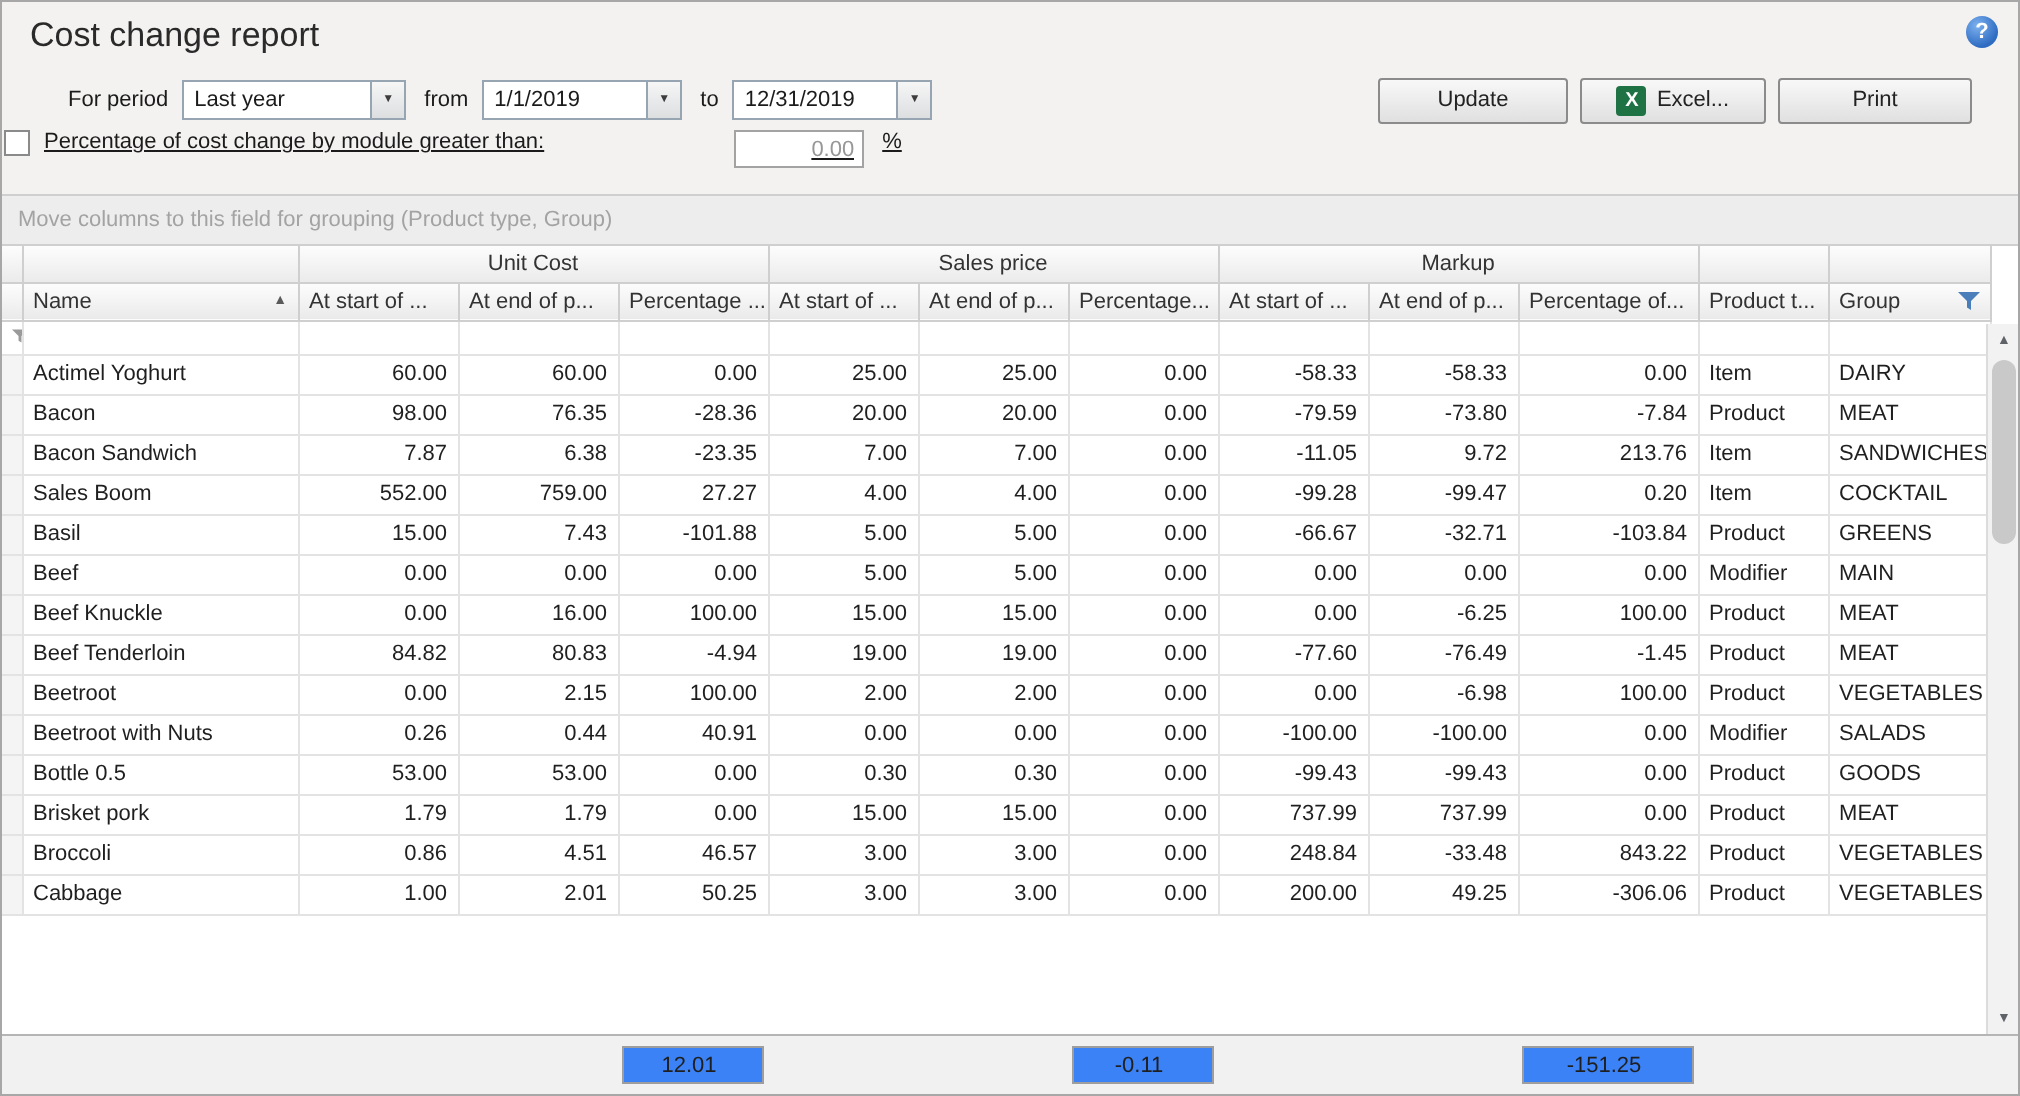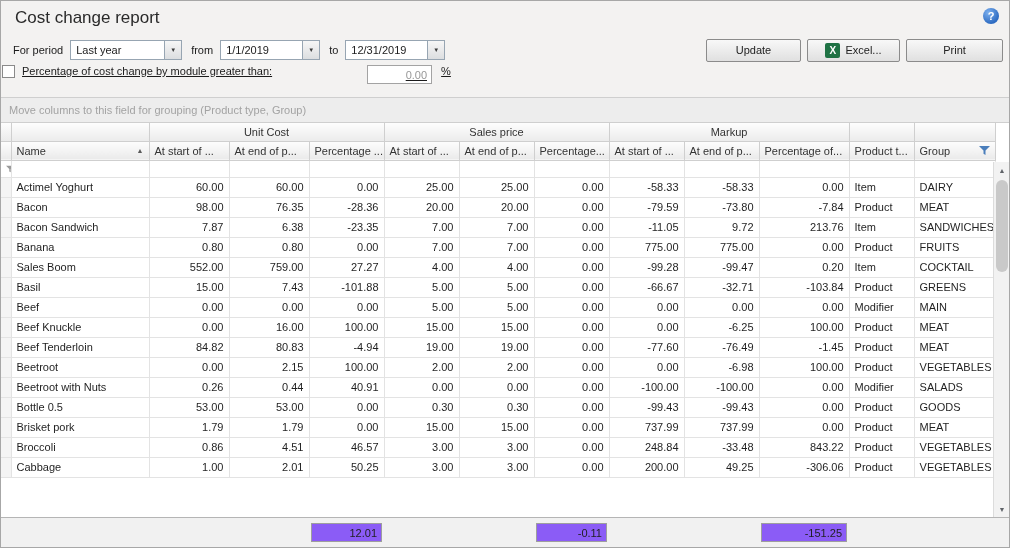--- a/index.html
+++ b/index.html
@@ -12,21 +12,21 @@
   }
   
   .titlebar { height:34px; position:relative; }
   .page-title { position:absolute; left:14px; top:7px; font-size:17px; font-weight:500; color:#2a2a2a; }
   .help-icon {
     position:absolute; right:10px; top:7px; width:16px; height:16px; border-radius:50%;
     background:radial-gradient(circle at 35% 30%, #7db1ef, #2e6cc2 70%);
     color:#fff; font-weight:bold; font-size:11px; text-align:center; line-height:16px; cursor:pointer;
   }
   
-  .toolbar { height:30px; display:flex; align-items:center; padding:0 6px 0 12px; }
+  .toolbar { height:30px; display:flex; align-items:center; padding:0 23px 0 12px;margin-left:21px; }
   .lbl { margin-right:7px; }
   .combo {
     display:flex; height:20px; background:#fff; border:1px solid #97a5b2; margin-right:9px;
   }
   .combo-val { flex:1; padding:3px 5px 0 5px; overflow:hidden; white-space:nowrap; }
   .combo-arrow {
     width:17px; border-left:1px solid #97a5b2; background:linear-gradient(#f6f6f6,#dcdee0);
     font-size:6px; color:#3c3c3c; display:flex; align-items:center; justify-content:center;
   }
   .combo.period { width:112px; }
@@ -88,22 +88,22 @@
   td.ind, th.ind {
     background:#f4f4f4; border-right:1px solid #cfcfcf; padding:0 1px;
   }
   tr.filter-row td.ind { text-align:center; }
   tbody.data td { height:20px; color:#1f1f1f; }
   td.num { text-align:right; }
   td.txt { text-align:left; }
   
   .footer { height:30px; background:#f1f1f1; border-top:1px solid #b5b5b5; position:relative; }
   .total-box {
-    position:absolute; top:5px; height:19px; background:#8b5cf6; border:1px solid #9e9e9e;
-    text-align:right; padding:3px 4px 0 0; font-size:11px; color:#1f1f1f;
+    position:absolute; top:5px; height:19px; background:#3b82f6; border:1px solid #9e9e9e;
+    text-align:center; padding:3px 4px 0 0; font-size:11px; color:#1f1f1f;
   }
   .total-uc { left:310px; width:71px; }
   .total-sp { left:535px; width:71px; }
   .total-mk { left:760px; width:86px; }
   
   .scrollbar {
     position:absolute; right:0; top:39px; width:16px; height:355px;
     background:#f2f2f2; border-left:1px solid #dcdcdc;
   }
   .sb-btn {
@@ -275,35 +275,20 @@
             <td class="num">7.00</td>
             <td class="num">0.00</td>
             <td class="num">-11.05</td>
             <td class="num">9.72</td>
             <td class="num">213.76</td>
             <td class="txt">Item</td>
             <td class="txt">SANDWICHES</td>
           </tr>
           <tr>
             <td class="ind"></td>
-            <td class="txt">Banana</td>
-            <td class="num">0.80</td>
-            <td class="num">0.80</td>
-            <td class="num">0.00</td>
-            <td class="num">7.00</td>
-            <td class="num">7.00</td>
-            <td class="num">0.00</td>
-            <td class="num">775.00</td>
-            <td class="num">775.00</td>
-            <td class="num">0.00</td>
-            <td class="txt">Product</td>
-            <td class="txt">FRUITS</td>
-          </tr>
-          <tr>
-            <td class="ind"></td>
             <td class="txt">Sales Boom</td>
             <td class="num">552.00</td>
             <td class="num">759.00</td>
             <td class="num">27.27</td>
             <td class="num">4.00</td>
             <td class="num">4.00</td>
             <td class="num">0.00</td>
             <td class="num">-99.28</td>
             <td class="num">-99.47</td>
             <td class="num">0.20</td>

